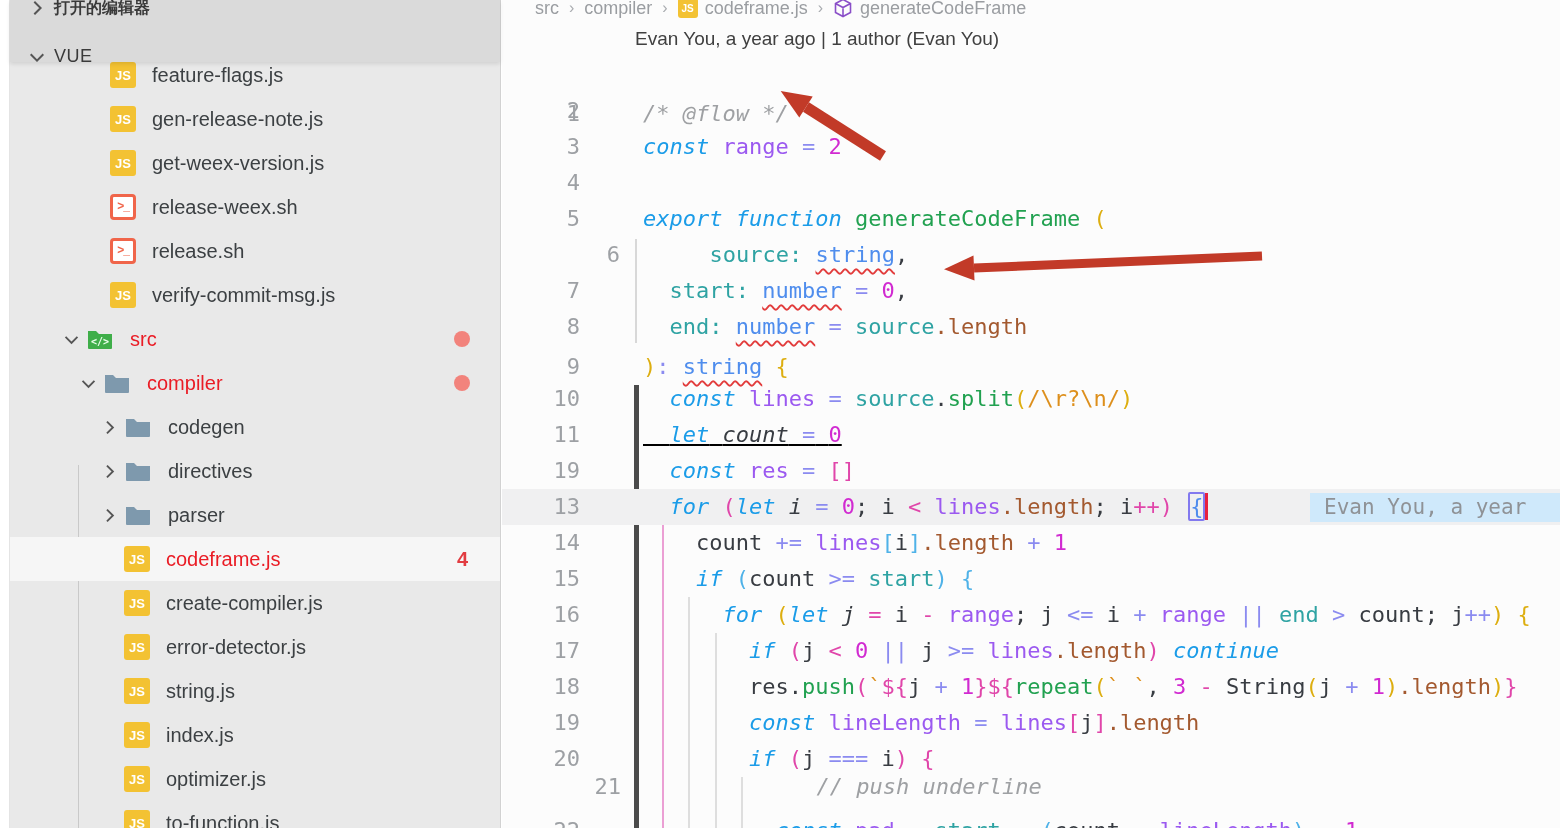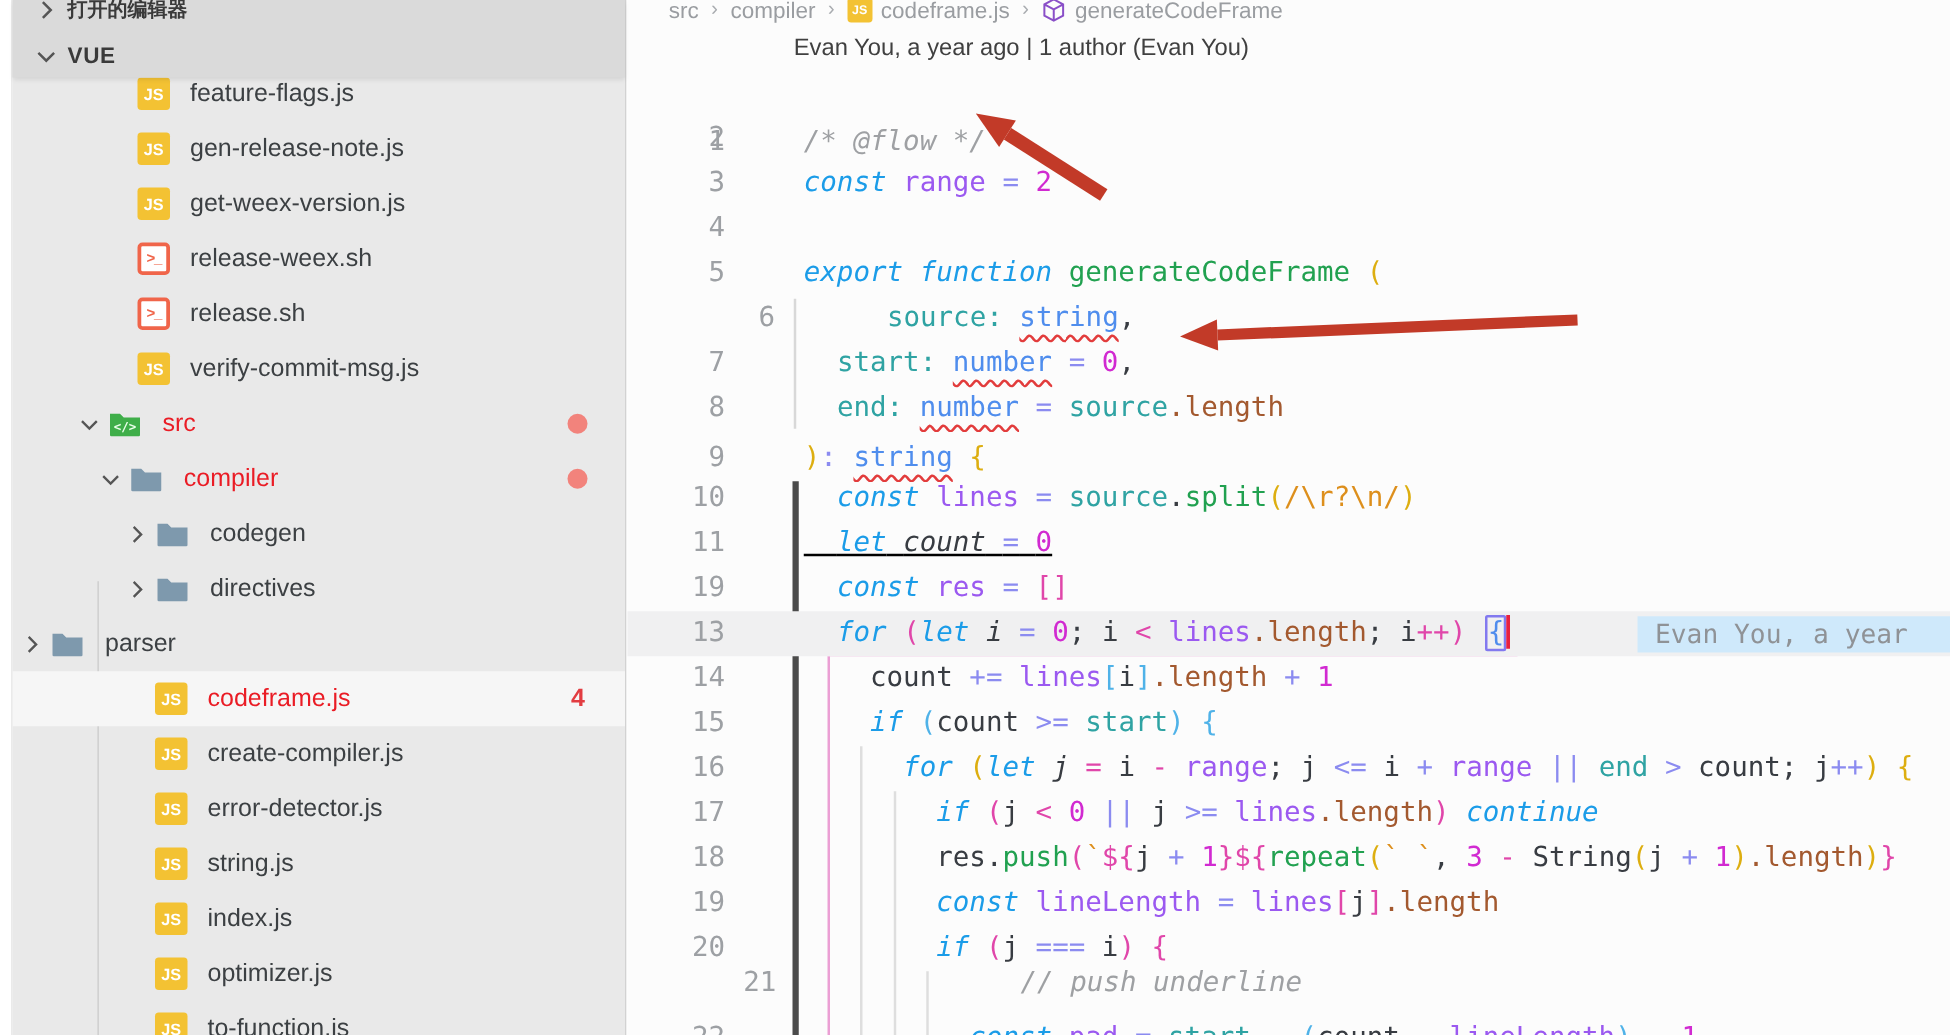--- a/index.html
+++ b/index.html
@@ -7,21 +7,21 @@
   #stage { position:absolute; left:0; top:0; width:1560px; height:828px; overflow:hidden; }
 
   
   #activity-strip { position:absolute; left:0; top:0; width:10px; height:828px; background:#ffffff; border-right:1px solid #e4e4e4; }
 
   
   #sidebar { position:absolute; left:10px; top:0; width:491px; height:828px; background:#e9e9e9; border-right:1px solid #d2d2d2; }
   #sb-head { position:absolute; left:0; top:0; width:100%; height:62px; background:#dadada; box-shadow:0 2px 4px rgba(0,0,0,.10); z-index:3; }
   .sb-sec { position:absolute; left:0; width:100%; overflow:hidden; display:flex; align-items:center; color:#3a3a3a; }
   #sb-sec-open { top:-7px; height:30px; font-size:16px; font-weight:bold; }
-  #sb-sec-vue { top:26px; height:37px; font-size:18px; font-weight:bold; letter-spacing:.5px; }
+  #sb-sec-vue { top:38px; height:37px; font-size:18px; font-weight:normal; letter-spacing:.5px; }
   .sb-sec .chev { margin-left:18px; margin-right:8px; display:inline-flex; }
   #sb-list { position:absolute; left:0; top:62px; width:100%; height:766px; overflow:hidden; }
   .sb-row { position:absolute; left:0; width:100%; height:44px; display:flex; align-items:center; font-size:20px; color:#3c4043; }
   .sb-row.selected { background:#f6f6f6; }
   .sb-row.red { color:#ea1c25; }
   .sb-row .chev { display:inline-flex; width:30px; flex:none; justify-content:center; }
   .sb-row .ficon { flex:none; margin-right:16px; display:inline-flex; align-items:center; justify-content:center; }
   .js-icon { width:26px; height:26px; background:#f3c233; border-radius:3px; color:#fff; font-size:13px; font-weight:bold; display:inline-flex; align-items:center; justify-content:center; font-family:"Liberation Sans",sans-serif; }
   .sh-icon { width:26px; height:26px; background:#fff; border:3px solid #f0654a; border-radius:4px; color:#f0654a; font-weight:bold; font-size:12px; display:inline-flex; align-items:flex-start; justify-content:center; line-height:18px; letter-spacing:-1px; }
   .badge-dot { position:absolute; right:30px; width:16px; height:16px; border-radius:50%; background:#f2837c; }
@@ -189,21 +189,21 @@
               <polyline points="7,3 14,10 7,17" fill="none" stroke="#555" stroke-width="2.2"></polyline>
             </svg>
           </span>
           <span class="ficon">
             <svg width="28" height="24" viewBox="0 0 28 24">
               <path d="M2 4 h8 l3 3 h13 v14 a1 1 0 0 1 -1 1 H3 a1 1 0 0 1 -1 -1 Z" fill="#7e99ad"></path>
             </svg>
           </span>
           <span>codegen</span>
         </div>
-        <div class="sb-row" style="top: 431px; ">
+        <div class="sb-row" style="top: 431px; padding-left: 84px;">
           <span class="chev">
             <svg width="17" height="17" viewBox="0 0 20 20">
               <polyline points="7,3 14,10 7,17" fill="none" stroke="#555" stroke-width="2.2"></polyline>
             </svg>
           </span>
           <span class="ficon">
             <svg width="28" height="24" viewBox="0 0 28 24">
               <path d="M2 4 h8 l3 3 h13 v14 a1 1 0 0 1 -1 1 H3 a1 1 0 0 1 -1 -1 Z" fill="#7e99ad"></path>
             </svg>
           </span>

